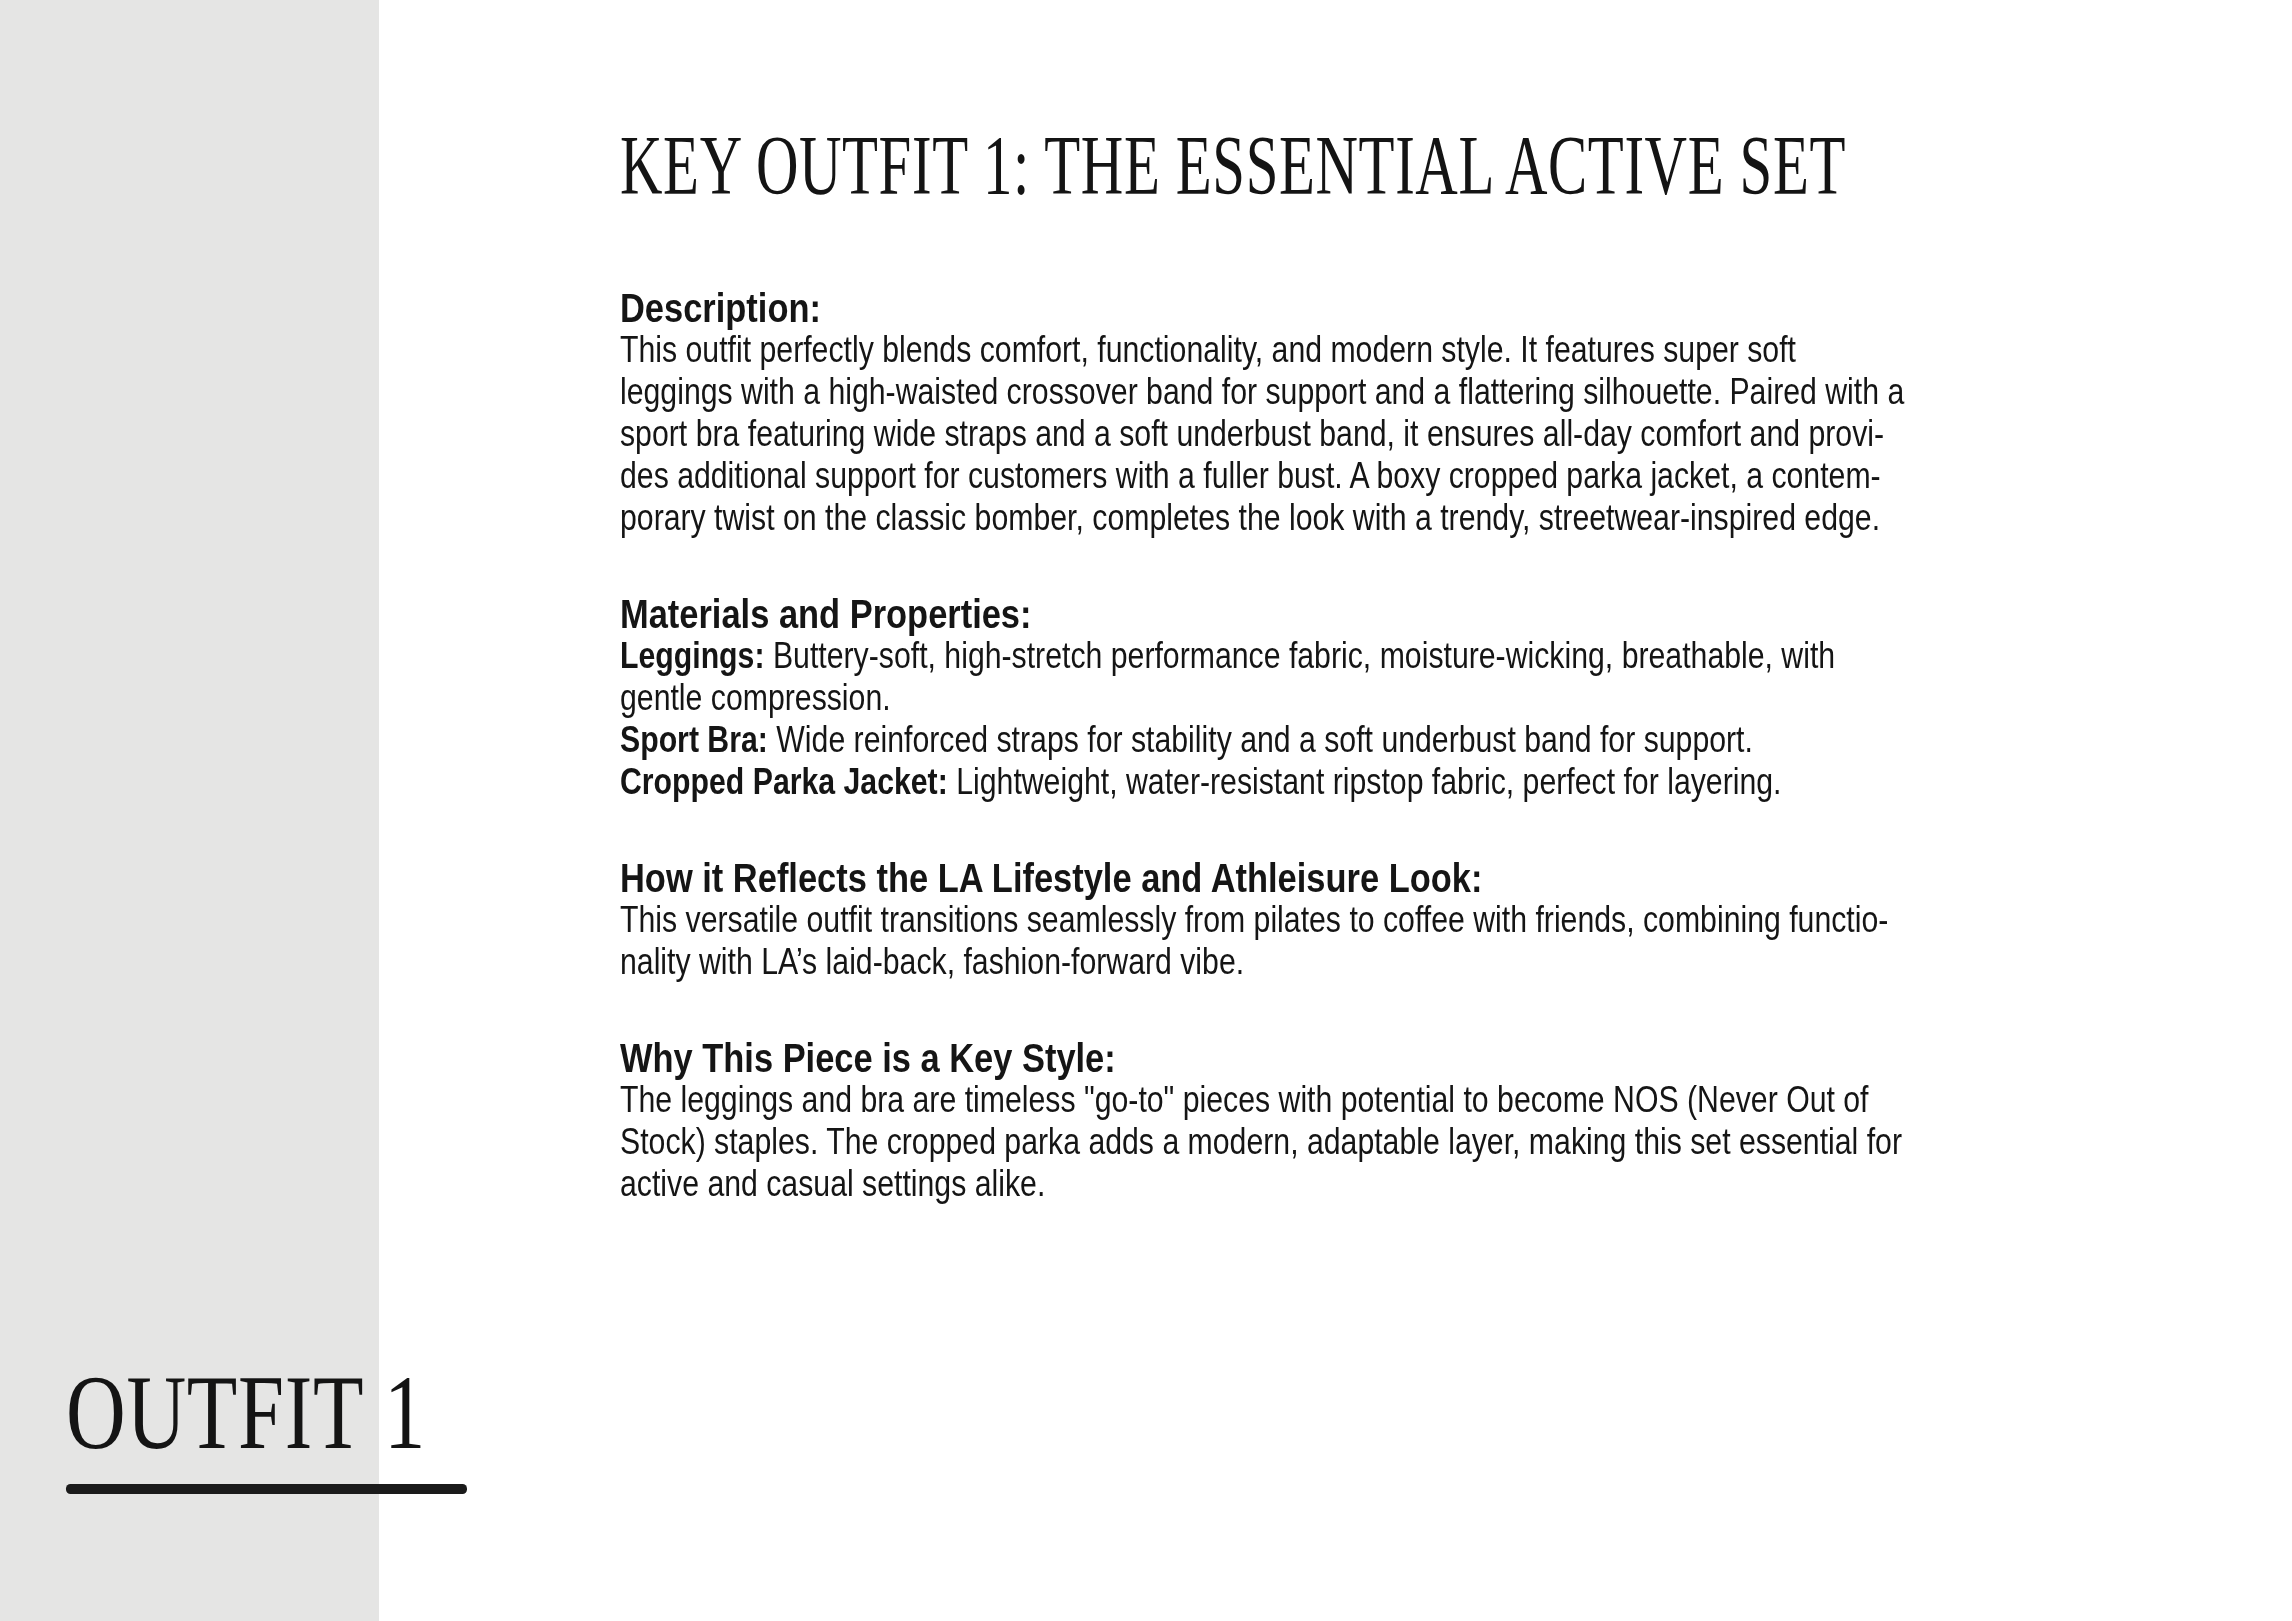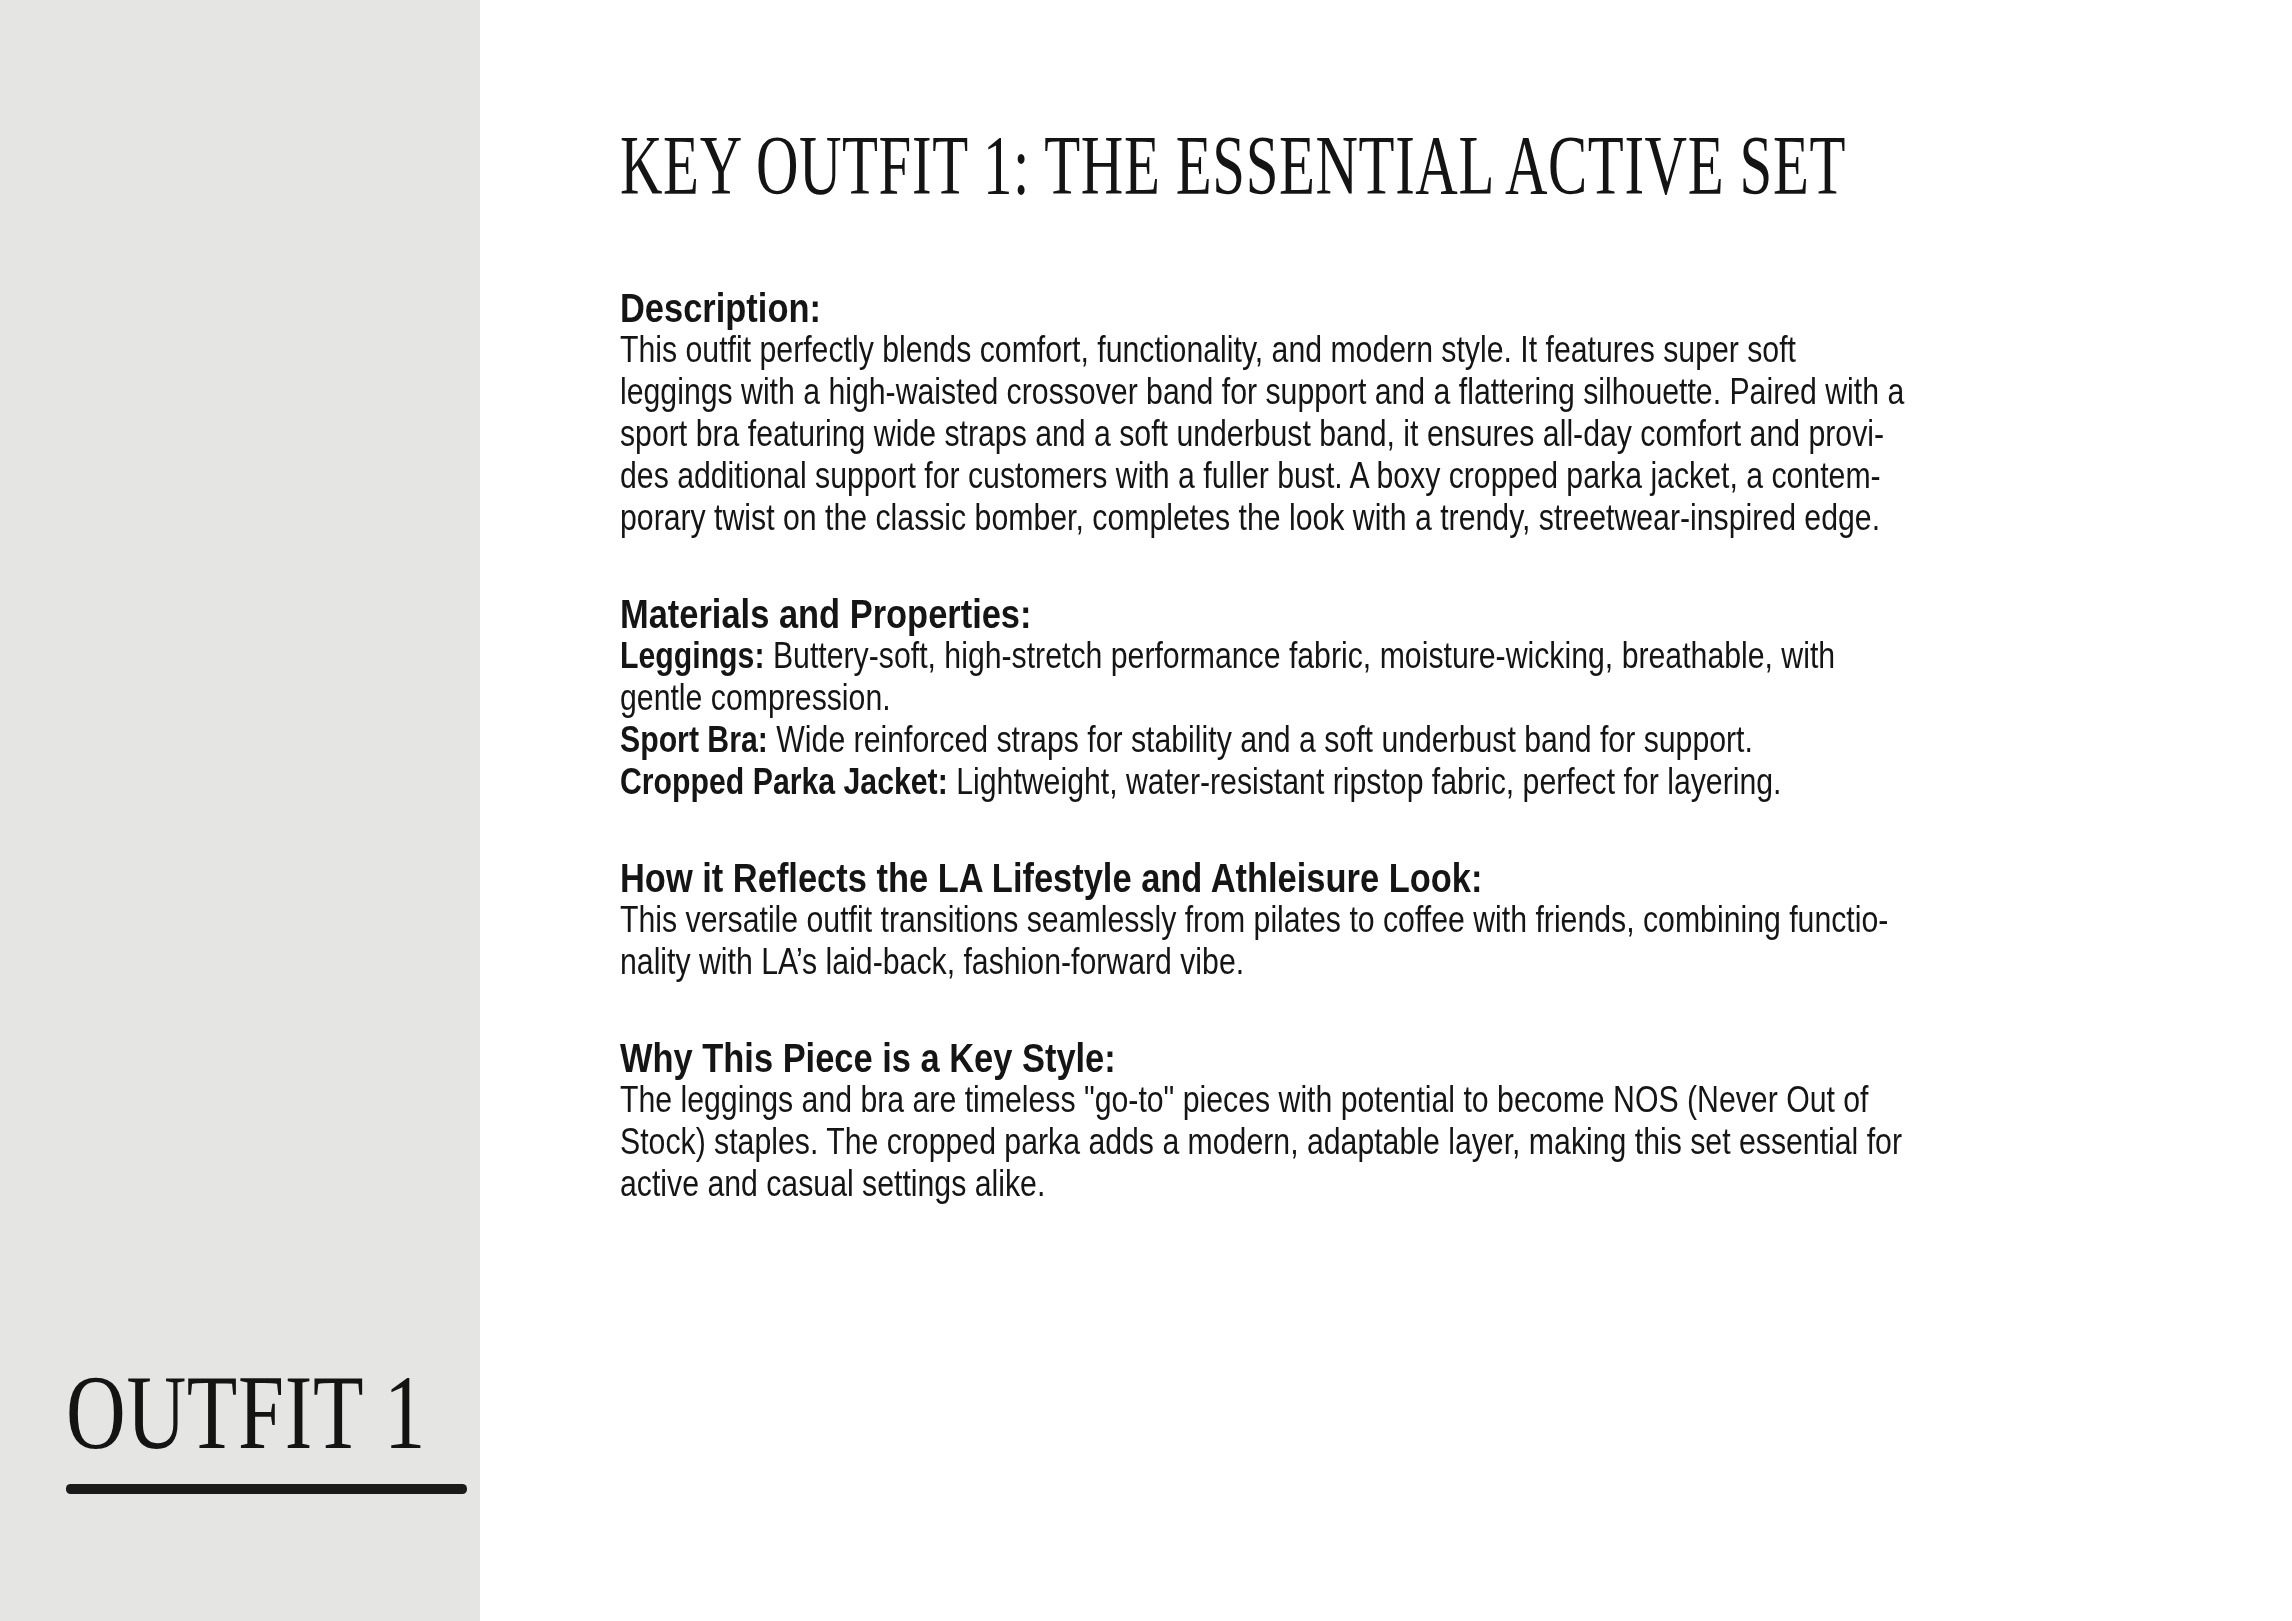--- a/index.html
+++ b/index.html
@@ -14,21 +14,21 @@
     background: var(--page_background, #ffffff);
     overflow: hidden;
     font-family: "Liberation Sans", sans-serif;
     color: var(--text, #151515);
   }
 
   
   .sidebar {
     position: absolute;
     left: 0; top: 0;
-    width: 480px;
+    width: 379px;
     height: 1621px;
     background: var(--sidebar_background, #e5e5e4);
   }
   .sidebar-label {
     position: absolute;
     left: 66px;
     top: 1360px;
     font-family: "Liberation Serif", serif;
     font-weight: 400;
     font-size: 106px;

